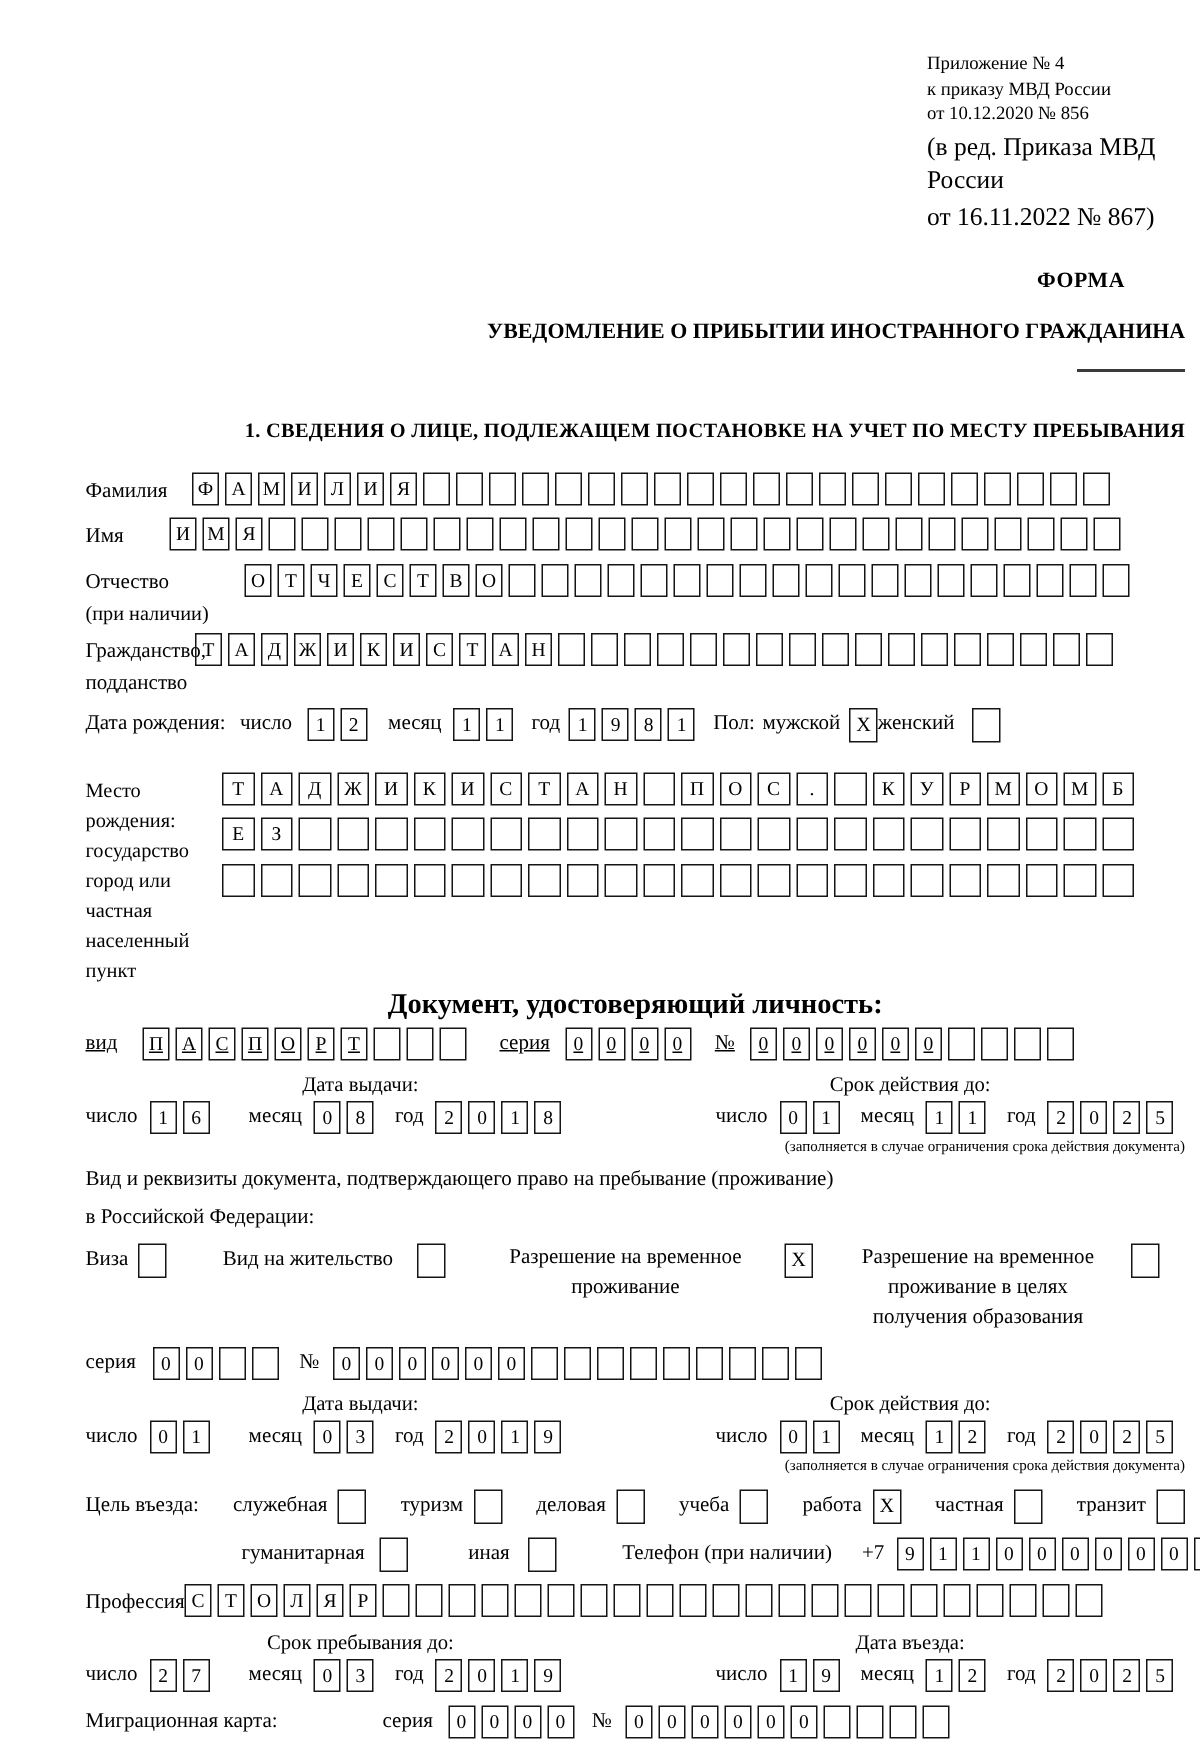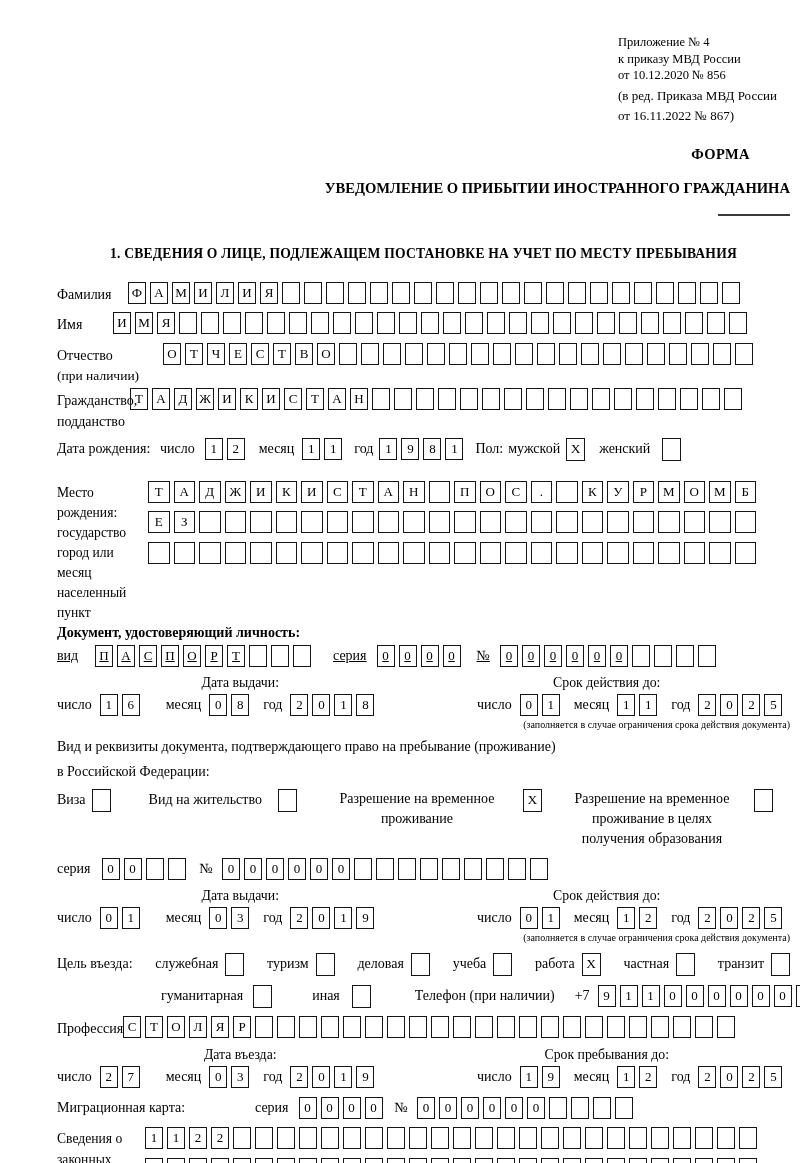--- a/index.html
+++ b/index.html
@@ -1,44 +1,44 @@
 <!DOCTYPE html>
 <html><head>
 <meta charset="utf-8">
 <style>
   html,body{margin:0;padding:0;background:#fff;}
   body{width:800px;height:1163px;overflow:hidden;color:#000;
        font-family:"Liberation Serif","DejaVu Serif",serif;font-size:14px;}
   .page{box-sizing:border-box;width:800px;height:1163px;padding:34px 10px 0 57px;position:relative;}
 
   .annex{margin-left:561px;width:180px;font-size:12.5px;line-height:1.32;}
-  .annex .note{font-size:13px;margin-top:3px;}
+  .annex .note{font-size:17px;margin-top:3px;}
   .forma{text-align:right;padding-right:40px;font-weight:bold;font-size:14.5px;margin-top:22px;letter-spacing:.4px;}
   .title{text-align:right;font-weight:bold;font-size:14.6px;margin-top:14px;line-height:1.62;}
   .blank-line{display:inline-block;width:72px;border-bottom:2px solid #3a3a3a;height:12px;margin-left:14px;}
-  .section{text-align:center;font-weight:bold;font-size:13.6px;margin-top:22px;letter-spacing:.2px;}
+  .section{text-align:right;font-weight:bold;font-size:13.6px;margin-top:22px;letter-spacing:.2px;}
 
   .frow{display:flex;align-items:flex-start;margin-top:7px;}
   .frow.center{align-items:center;}
   .flabel{flex:none;padding-top:3px;line-height:1.45;}
   .lbl2{font-size:13.5px;}
   .cells{display:flex;flex:none;}
   .cell{flex:none;width:16px;height:20px;border:1.6px solid #151515;margin-right:4px;
         display:inline-flex;align-items:center;justify-content:center;
         font-size:13px;font-family:"Liberation Serif",serif;}
   .cells-wide .cell{width:19.5px;margin-right:4px;}
   .cbox{flex:none;width:17px;height:21px;border:1.6px solid #151515;display:inline-flex;
         align-items:center;justify-content:center;font-size:13.5px;}
   .w-surname{width:71px;} .w-name{width:56px;} .w-patr{width:106px;}
   .w-citiz{width:73px;} .w-vid{width:38px;} .w-prof{width:66px;}
 
   .bp-labels{width:91px;flex:none;line-height:20px;padding-top:2px;font-size:13.6px;}
   .bp-rows .cells{margin-bottom:8.5px;}
 
-  .doc-header{font-weight:bold;font-size:14px;margin-top:8px;}
+  .doc-header{text-align:center;font-weight:bold;font-size:19px;margin-top:8px;}
   .date-heads{display:flex;margin-top:8px;font-size:13.8px;}
   .date-heads > div{width:50%;text-align:center;}
   .date-row{display:flex;align-items:center;margin-top:3px;}
   .dgroup{display:flex;align-items:center;}
   .dgroup .dl{margin-right:8px;}
   .dgroup .dl.mid{margin-left:10px;}
   .small-note{font-size:10px;text-align:right;margin-top:3px;}
   .text-line{margin-top:9px;}
 
   .opt-block{text-align:center;line-height:1.45;flex:none;}
@@ -229,29 +229,29 @@
     <span class="ml" style="margin:0 6px 0 8px;">год</span>
     <span class="cells">
         <span class="cell">1</span>
         <span class="cell">9</span>
         <span class="cell">8</span>
         <span class="cell">1</span>
       </span>
     <span class="ml" style="margin-left:8px;">Пол:</span>
     <span class="ml" style="margin-left:5px;margin-right:6px;">мужской</span>
     <span class="cbox">X</span>
-    <span class="ml" style="margin-left:14px;margin-right:12px;">женский</span>
+    <span class="ml" style="margin-right:12px;">женский</span>
     <span class="cbox"></span>
   </div>
 
   <div class="frow" style="margin-top:20px;">
     <div class="bp-labels">
       <div>Место рождения:</div>
       <div>государство</div>
-      <div>город или месяц</div>
+      <div>город или частная</div>
       <div>населенный пункт</div>
     </div>
     <div class="bp-rows">
       <div class="cells cells-wide">
           <span class="cell">Т</span>
           <span class="cell">А</span>
           <span class="cell">Д</span>
           <span class="cell">Ж</span>
           <span class="cell">И</span>
           <span class="cell">К</span>
@@ -589,22 +589,22 @@
         <span class="cell"></span>
         <span class="cell"></span>
         <span class="cell"></span>
         <span class="cell"></span>
         <span class="cell"></span>
         <span class="cell"></span>
       </span>
   </div>
 
   <div class="date-heads">
+    <div>Срок пребывания до:</div>
     <div>Дата въезда:</div>
-    <div>Срок пребывания до:</div>
   </div>
   <div class="date-row">
     <div class="dgroup" style="width:420px;">
       <span class="dl">число</span>
       <span class="cells">
           <span class="cell">2</span>
           <span class="cell">7</span>
         </span>
       <span class="dl mid" style="margin-left:22px;">месяц</span>
       <span class="cells">

